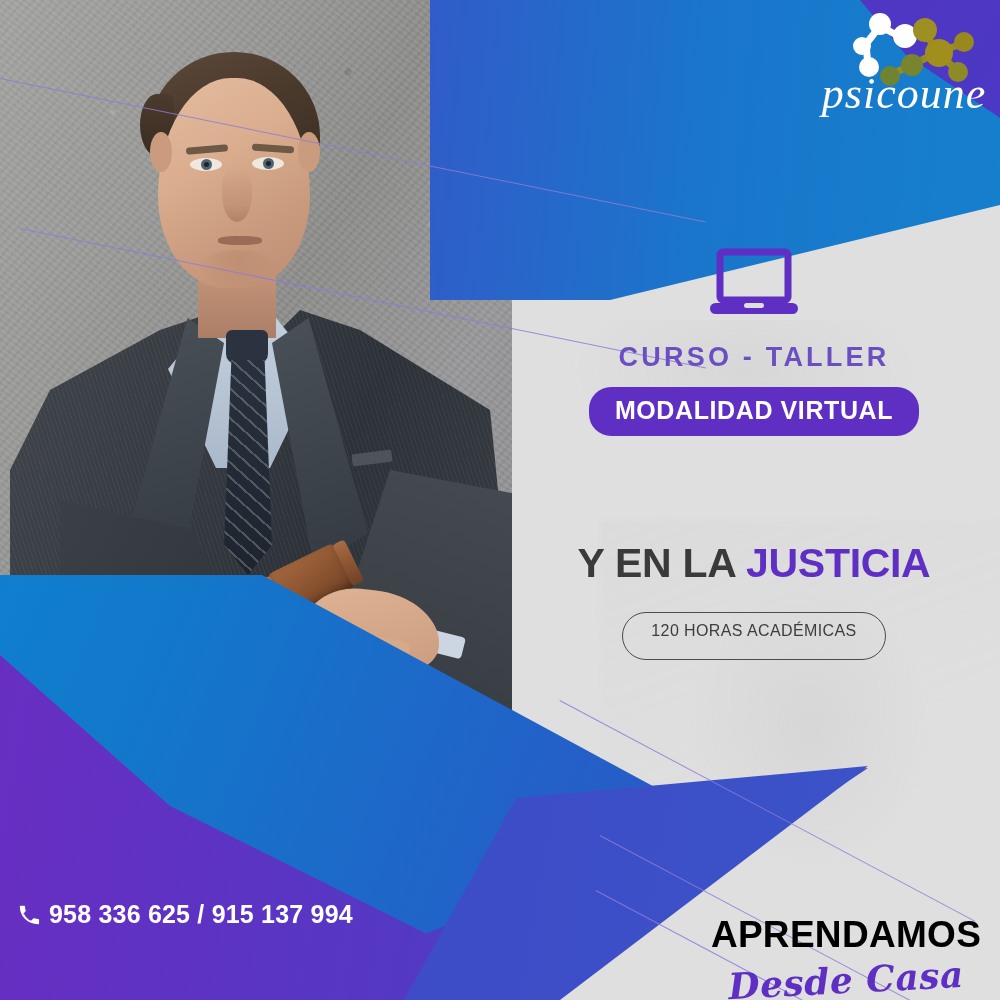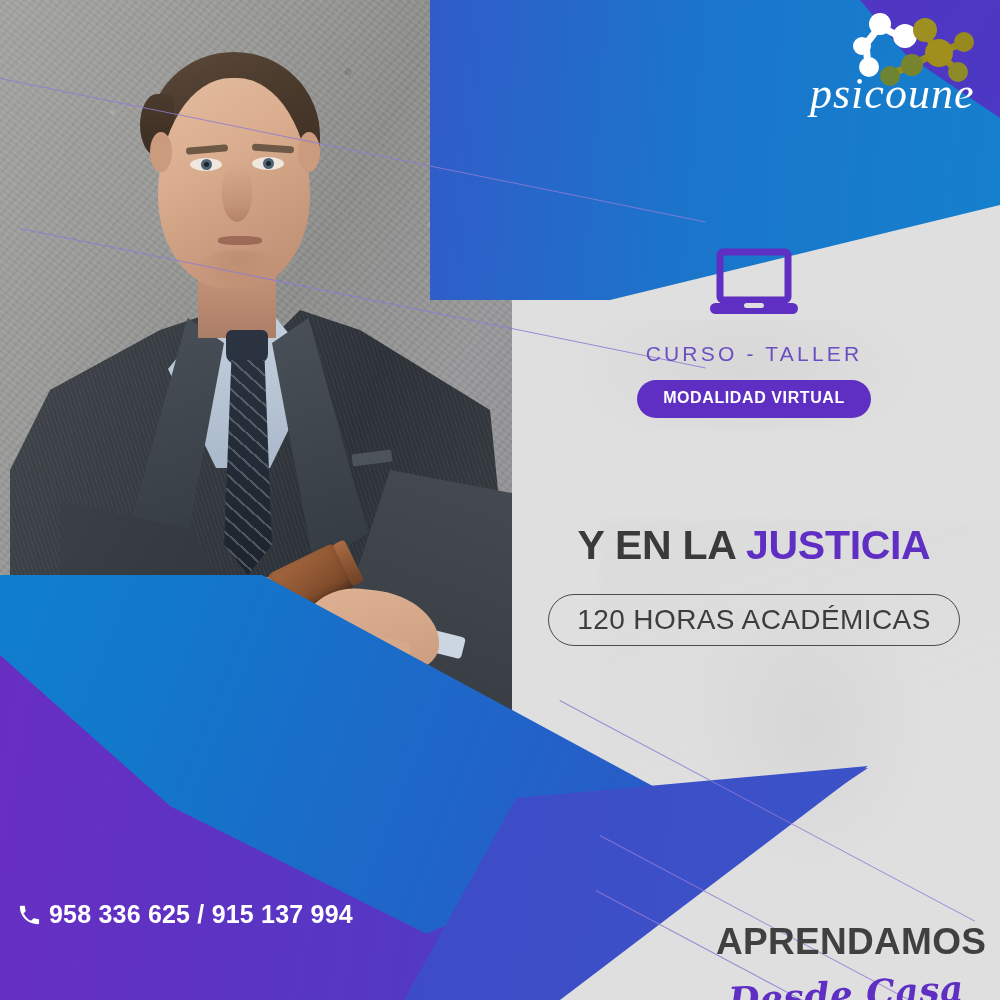--- a/index.html
+++ b/index.html
@@ -251,65 +251,65 @@
   }
 
   
   .content{
     position:absolute;left:520px;top:248px;width:468px;
     text-align:center;
   }
   .laptop{margin:0 auto;display:block;}
   .kicker{
     margin:22px 0 0;
-    font-size:21px;letter-spacing:3.2px;color:#6b4fc2;font-weight:400;
+    font-size:27px;letter-spacing:3.2px;color:#6b4fc2;font-weight:700;
   }
   .badge{
     display:inline-block;margin:14px 0 0;
     padding:9px 26px 11px;
     background:#5f2fc4;color:#fff;border-radius:22px;
-    font-size:16px;font-weight:bold;letter-spacing:.6px;
+    font-size:25px;font-weight:bold;letter-spacing:.6px;
   }
   .title{
     margin:18px 0 0;
     font-size:41px;line-height:1.07;font-weight:bold;
     color:#3a3a3a;letter-spacing:-.3px;
   }
   .title .hl{color:#5f2fc4;}
   .hours{
     display:inline-block;margin:26px 0 0;
-    padding:9px 28px 9px;
+    padding:9px 28px 19px;
     border:1.6px solid #4b4b4b;border-radius:26px;
-    color:#3d3d3d;font-size:28px;font-weight:300;letter-spacing:.4px;
+    color:#3d3d3d;font-size:16px;font-weight:300;letter-spacing:.4px;
   }
 
   
   .logo{position:absolute;left:806px;top:8px;width:192px;height:118px;}
   .logo-text{
     position:absolute;left:4px;top:64px;width:188px;
     color:#fff;font-size:44px;font-style:italic;letter-spacing:1px;
     font-family:"Liberation Serif", serif;
-    text-align:left;line-height:1;
+    text-align:center;line-height:1;
   }
 
   
   .contact{position:absolute;left:18px;top:900px;width:380px;color:#fff;}
   .contact .informes{font-size:19px;font-weight:bold;letter-spacing:.2px;margin:0 0 6px;}
   .contact .phones{
     font-size:25px;font-weight:bold;letter-spacing:.2px;margin:0;
     display:flex;align-items:center;gap:9px;text-align:center;
   }
   .contact .web{
     font-size:19px;font-weight:300;letter-spacing:4.6px;margin:8px 0 0;color:#f2f2f6;
   }
 
   
   .tagline{position:absolute;left:700px;top:905px;width:292px;text-align:center;}
   .tagline .l1{
-    font-size:37px;font-weight:bold;color:#404040;letter-spacing:.3px;margin:16px;
+    font-size:37px;font-weight:bold;color:#000000;letter-spacing:.3px;margin:9px;
   }
   .tagline .l2{
     font-size:36px;color:#5f2fc4;margin:-6px 0 0;
     font-family:"DejaVu Serif", serif;font-style:italic;font-weight:bold;
     letter-spacing:.5px;transform:rotate(-3deg);
   }
 </style>
 </head>
 <body>
 

